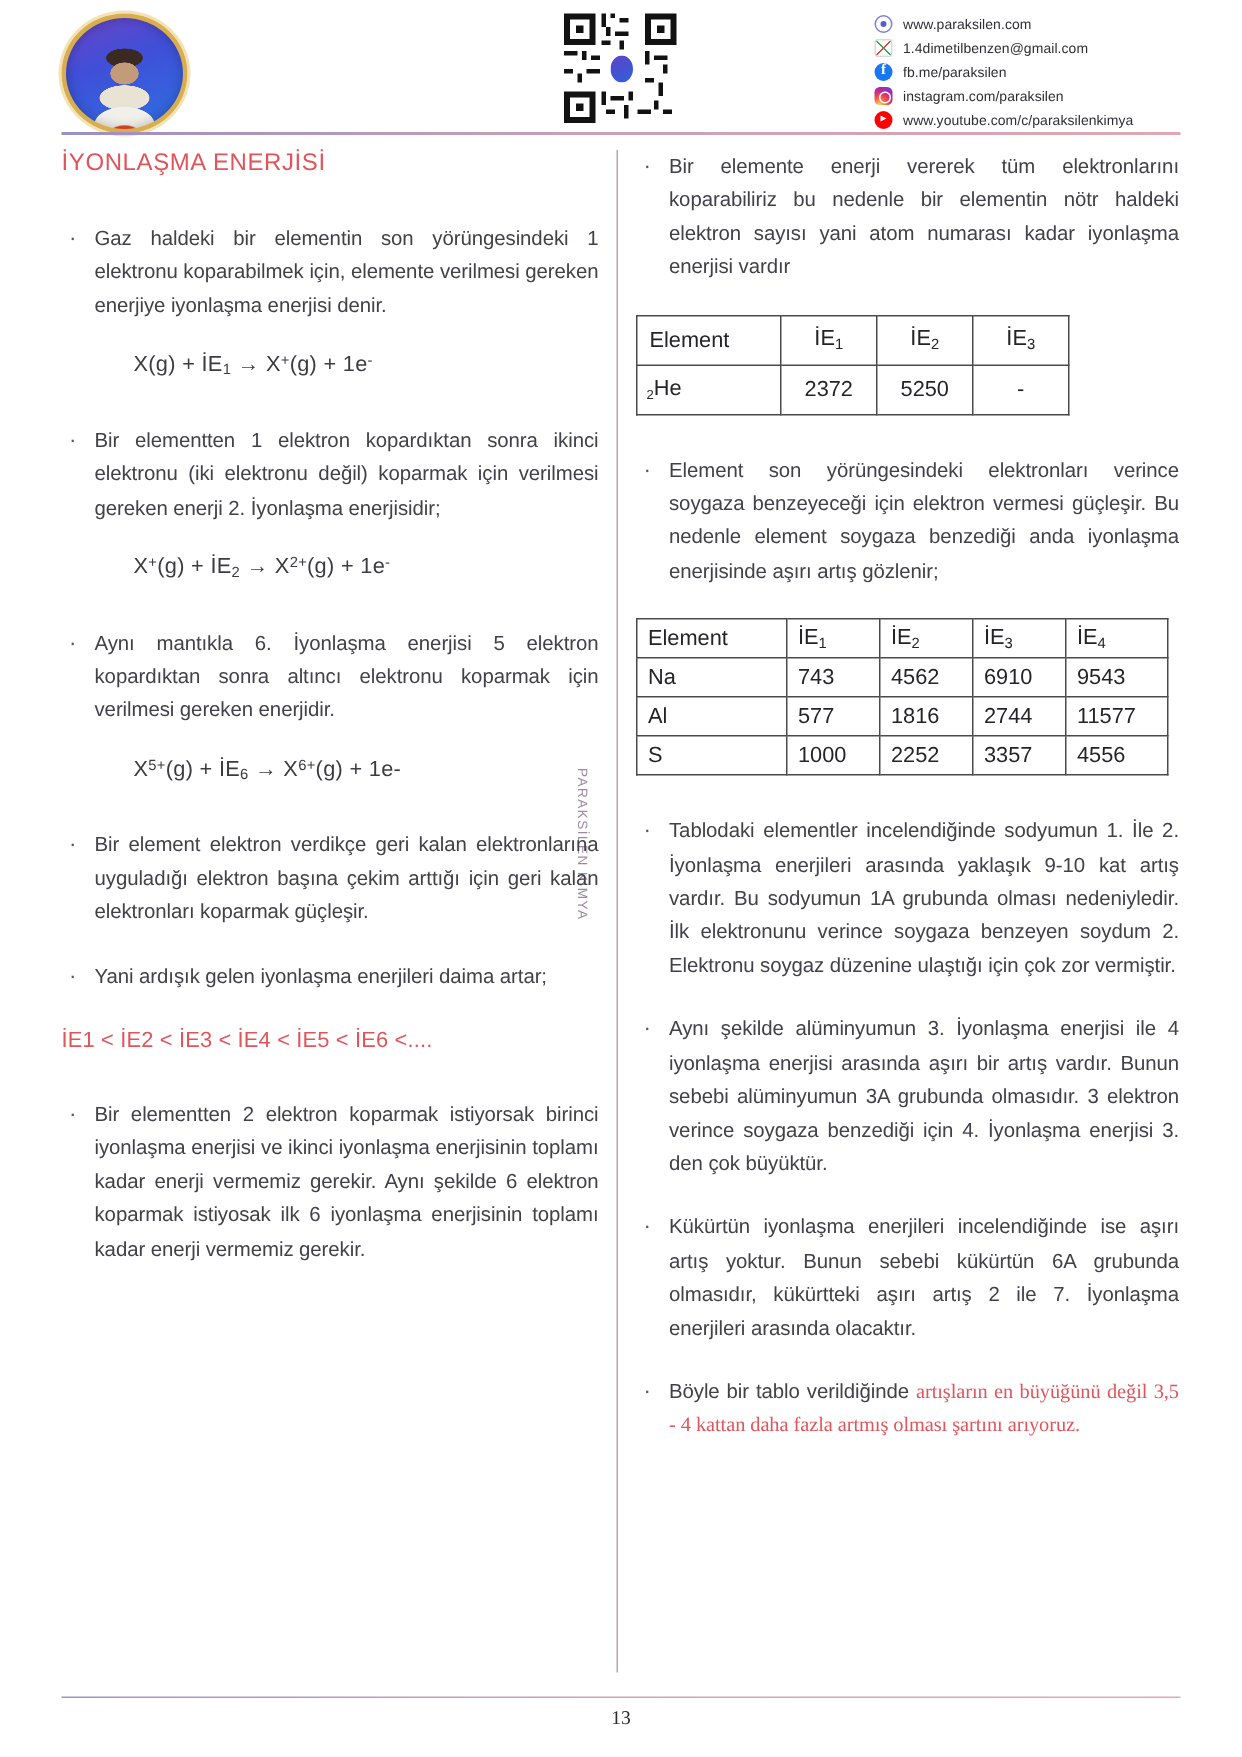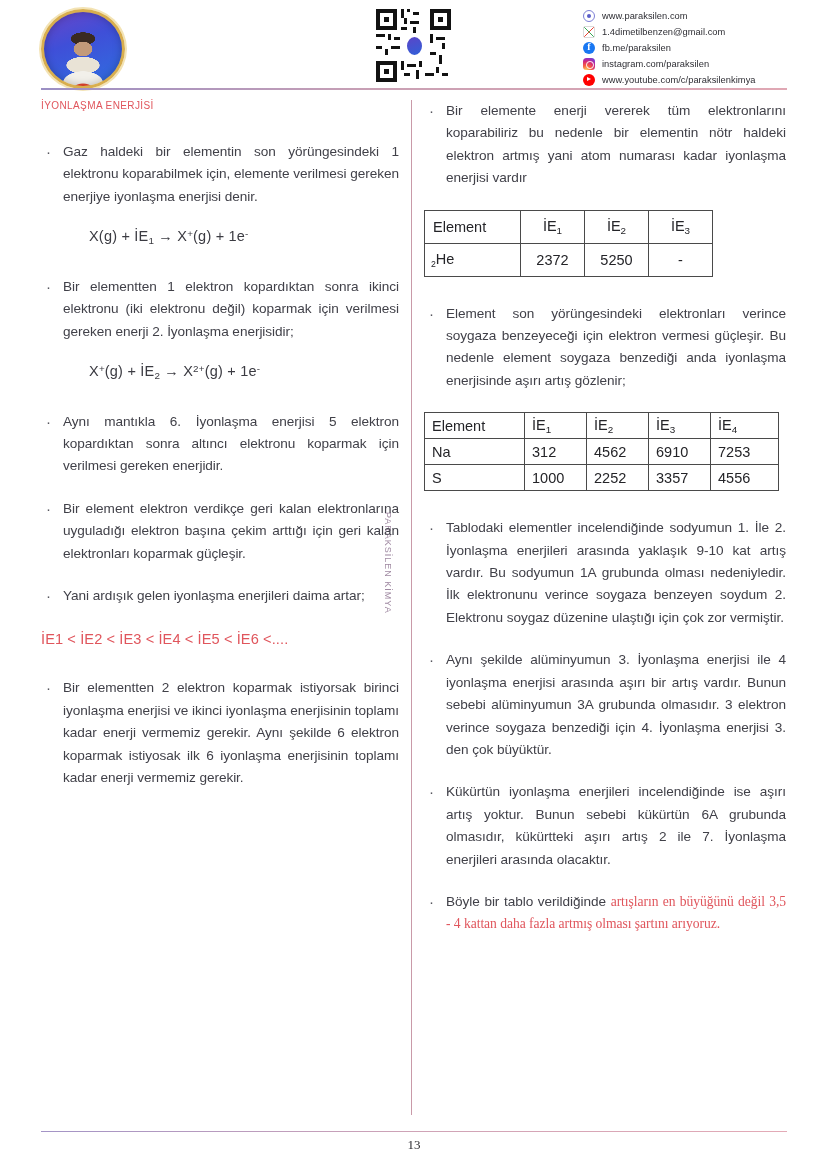--- a/index.html
+++ b/index.html
@@ -176,21 +176,21 @@
 
   .col {
     position: absolute;
     top: 100px;
   }
   .col-left  { left: 41px;  width: 358px; }
   .col-right { left: 424px; width: 362px; }
 
   .section-title {
     color: #e0555c;
-    font-size: 10px;
+    font-size: 16px;
     letter-spacing: .4px;
     margin-bottom: 30px;
     font-weight: 400;
   }
 
   .bullet {
     display: flex;
     align-items: flex-start;
     margin-bottom: 20px;
   }
@@ -365,20 +365,21 @@
       <span class="bullet-text">Bir elementten 1 elektron kopardıktan sonra ikinci elektronu (iki elektronu değil) koparmak için verilmesi gereken enerji 2. İyonlaşma enerjisidir;</span>
     </div>
 
     <div class="equation">X<sup>+</sup>(g) + İE<sub>2</sub> → X<sup>2+</sup>(g) + 1e<sup>-</sup></div>
 
     <div class="bullet">
       <span class="bullet-dot">·</span>
       <span class="bullet-text">Aynı mantıkla 6. İyonlaşma enerjisi 5 elektron kopardıktan sonra altıncı elektronu koparmak için verilmesi gereken enerjidir.</span>
     </div>
 
+    <div class="equation">X<sup>5+</sup>(g) + İE<sub>6</sub> →  X<sup>6+</sup>(g) + 1e-</div>
 
     <div class="bullet">
       <span class="bullet-dot">·</span>
       <span class="bullet-text">Bir element elektron verdikçe geri kalan elektronlarına uyguladığı elektron başına çekim arttığı için geri kalan elektronları koparmak güçleşir.</span>
     </div>
 
     <div class="bullet">
       <span class="bullet-dot">·</span>
       <span class="bullet-text">Yani ardışık gelen iyonlaşma enerjileri daima artar;</span>
     </div>
@@ -389,21 +390,21 @@
       <span class="bullet-dot">·</span>
       <span class="bullet-text">Bir elementten 2 elektron koparmak istiyorsak birinci iyonlaşma enerjisi ve ikinci iyonlaşma enerjisinin toplamı kadar enerji vermemiz gerekir.  Aynı şekilde 6 elektron koparmak istiyosak ilk 6 iyonlaşma enerjisinin toplamı kadar enerji vermemiz gerekir.</span>
     </div>
 
   </div>
 
   <div class="col col-right">
 
     <div class="bullet">
       <span class="bullet-dot">·</span>
-      <span class="bullet-text">Bir elemente enerji vererek tüm elektronlarını koparabiliriz bu nedenle bir elementin nötr haldeki elektron artmış yani atom numarası kadar iyonlaşma enerjisi vardır</span>
+      <span class="bullet-text">Bir elemente enerji vererek tüm elektronlarını koparabiliriz bu nedenle bir elementin nötr haldeki elektron sayısı yani atom numarası kadar iyonlaşma enerjisi vardır</span>
     </div>
 
     <table class="ie-table t1">
       <tbody>
           <tr>
         <th class="c0">Element</th>
         <th class="c1">İE<sub>1</sub></th>
         <th class="c2">İE<sub>2</sub></th>
         <th class="c3">İE<sub>3</sub></th>
       </tr>
@@ -425,24 +426,31 @@
       <tbody>
           <tr>
         <th class="c0">Element</th>
         <th class="c1">İE<sub>1</sub></th>
         <th class="c2">İE<sub>2</sub></th>
         <th class="c3">İE<sub>3</sub></th>
         <th class="c4">İE<sub>4</sub></th>
       </tr>
       <tr>
         <td class="c0">Na</td>
-        <td class="c1">312</td>
+        <td class="c1">743</td>
         <td class="c2">4562</td>
         <td class="c3">6910</td>
-        <td class="c4">7253</td>
+        <td class="c4">9543</td>
+      </tr>
+      <tr>
+        <td class="c0">Al</td>
+        <td class="c1">577</td>
+        <td class="c2">1816</td>
+        <td class="c3">2744</td>
+        <td class="c4">11577</td>
       </tr>
       <tr>
         <td class="c0">S</td>
         <td class="c1">1000</td>
         <td class="c2">2252</td>
         <td class="c3">3357</td>
         <td class="c4">4556</td>
       </tr>
     </tbody>
       </table>

